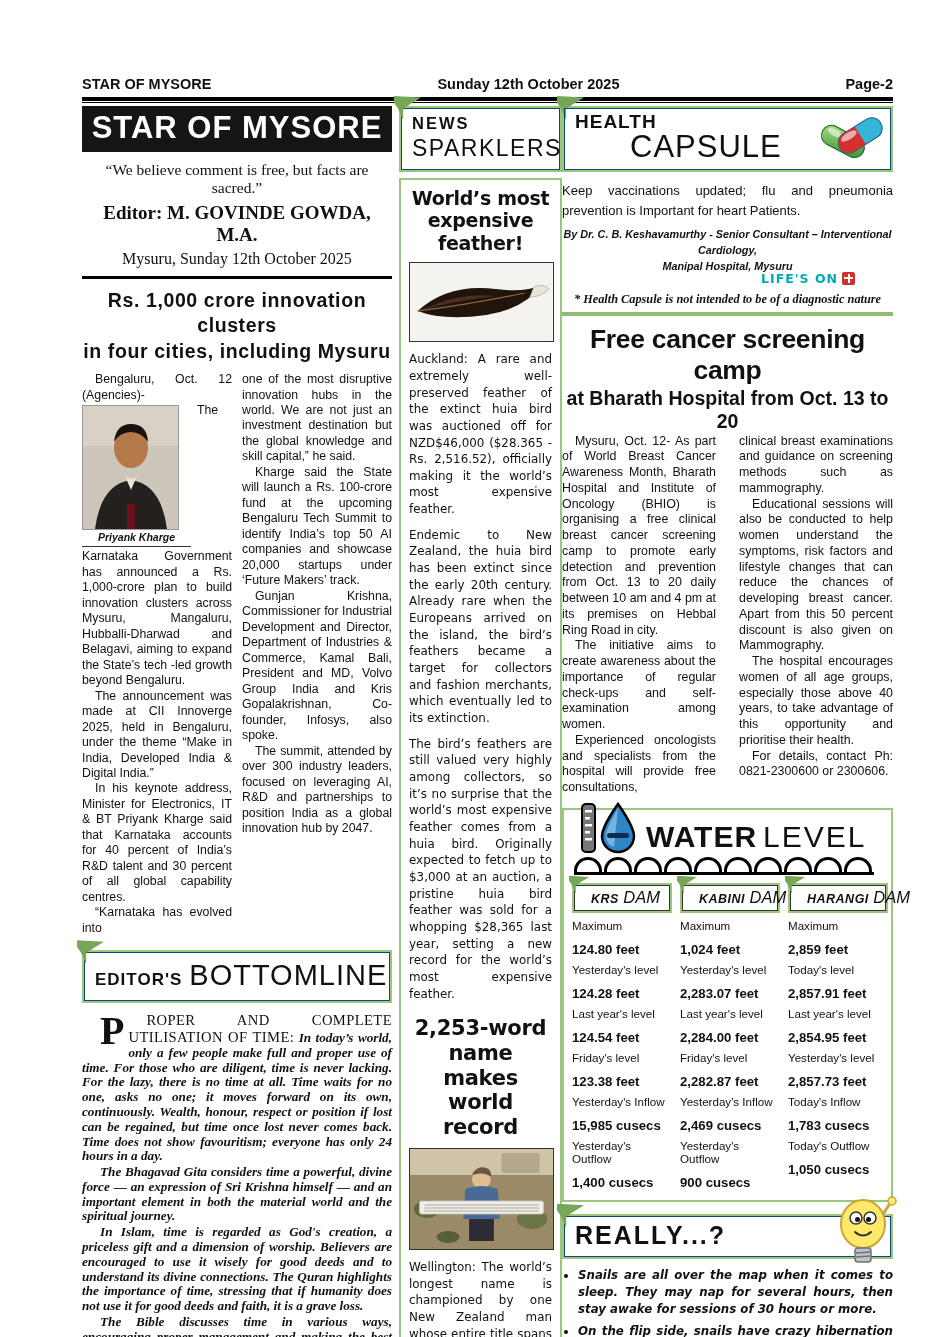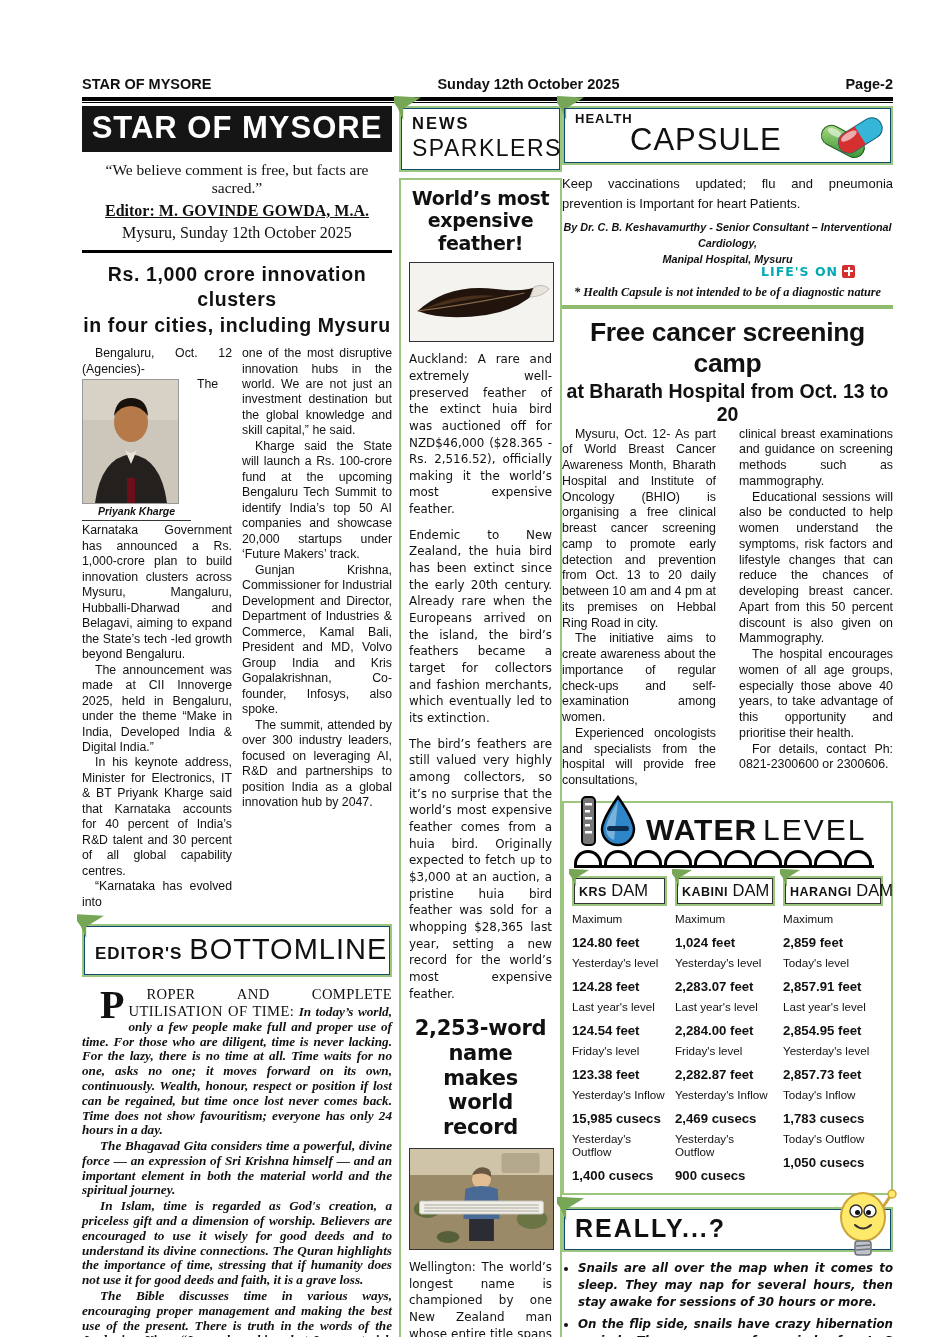--- a/index.html
+++ b/index.html
@@ -25,21 +25,21 @@
   .gbox .inner{border:1px solid #0c4a6e;padding:4px 8px;}
   .corner-flag{position:absolute;left:-7px;top:-12px;width:27px;height:24px;background:#76a656;
                clip-path:polygon(0 0,100% 6%,34% 52%,34% 100%,14% 50%,0 28%);}
   .green-rule{height:4px;background:#8fbc6f;border:0;margin:0;}
 
   
   .masthead{background:#151515;color:#fff;text-align:center;font-weight:bold;
             font-family:"Liberation Sans",sans-serif;font-size:31px;letter-spacing:1px;
             padding:4px 0 6px;transform-origin:top;}
   .mast-tagline{font-family:"Liberation Serif",serif;text-align:center;font-size:15.5px;margin-top:9px;}
-  .mast-editor {font-family:"Liberation Serif",serif;text-align:center;font-weight:bold;font-size:16px;margin-top:5px;text-decoration:underline;}
+  .mast-editor {font-family:"Liberation Serif",serif;text-align:center;font-weight:bold;font-size:19px;margin-top:5px;}
   .mast-date   {font-family:"Liberation Serif",serif;text-align:center;font-size:16px;margin-top:4px;}
   .black-rule{height:3px;background:#000;margin-top:8px;}
 
   .innov-head{font-weight:bold;text-align:center;font-size:19.5px;letter-spacing:.6px;
               line-height:1.3;margin-top:9px;}
   .story-cols{display:flex;gap:10px;margin-top:8px;}
   .story-col{width:150px;font-size:12.3px;line-height:1.26;text-align:justify;}
   .story-col p{margin:0;text-indent:13px;}
   .story-col p.noindent{text-indent:0;}
   .dateline{text-indent:13px;}
@@ -68,21 +68,21 @@
   .mid-head{font-weight:bold;text-align:center;font-size:19px;line-height:1.18;
             font-family:"DejaVu Sans",sans-serif;letter-spacing:-.3px;}
   .mid-body p{font-family:"DejaVu Sans",sans-serif;font-size:11.9px;line-height:1.4;
               text-align:justify;margin:9px 0 0;}
   .feather-photo{width:100%;height:78px;border:1px solid #333;display:block;margin-top:8px;}
   .name-photo{width:100%;height:100px;border:1px solid #333;display:block;margin-top:8px;}
   .mid-head2{margin-top:14px;font-size:21px;}
 
   
   .health-hdr .inner{padding:2px 10px 4px;position:relative;}
-  .hc-bold{display:block;font-weight:bold;font-size:13px;letter-spacing:1px;}
+  .hc-bold{display:block;font-weight:bold;font-size:19px;letter-spacing:1px;}
   .hc-light{display:block;font-size:31px;letter-spacing:1px;margin:-4px 0 0 55px;}
   .pills{position:absolute;right:4px;top:2px;}
   .health-tip{margin-top:9px;font-size:13px;line-height:1.5;text-align:justify;}
   .health-by{margin-top:6px;text-align:center;font-style:italic;font-weight:bold;
              font-size:10.8px;line-height:1.5;}
   .manipal{margin-top:4px;text-align:center;font-family:"DejaVu Sans",sans-serif;
            font-size:33px;letter-spacing:-.5px;}
   .manipal .m1{color:#1a3e8f;}
   .manipal .m2{color:#00aab4;}
   .lifes-on{display:flex;justify-content:flex-end;align-items:center;gap:4px;margin:-4px 38px 0 0;
@@ -105,21 +105,21 @@
   
   .water-box{margin-top:12px;border:2px solid #9cc57e;padding:6px 8px 10px;position:relative;}
   .water-title{display:flex;align-items:center;gap:6px;margin-left:4px;}
   .wl-bold{font-weight:bold;font-size:30px;letter-spacing:1px;}
   .wl-light{font-size:30px;letter-spacing:2px;}
   .wave-row{display:flex;align-items:flex-end;height:14px;margin:0 0 4px 2px;border-bottom:3px solid #000;width:300px;}
   .wave{width:27px;height:12px;border:3px solid #000;border-bottom:none;border-radius:27px 27px 0 0;margin-right:2px;}
   .dams{display:flex;gap:8px;margin-top:8px;}
   .dam{width:100px;}
   .dam-hdr{position:relative;border:2px solid #9cc57e;}
-  .dam-hdr .inner2{border:1px solid #333;padding:2px 4px 3px;white-space:nowrap;}
+  .dam-hdr .inner2{border:1px solid #333;padding:2px 16px 3px;white-space:nowrap;font-style:italic;}
   .dam-bold{font-weight:bold;font-size:12.5px;letter-spacing:.5px;}
   .dam-light{font-size:16.5px;}
   .dam-hdr .corner-flag{left:-5px;top:-9px;width:20px;height:18px;}
   .dam-row{margin-top:6px;}
   .dam-label{font-size:11.6px;}
   .dam-value{font-weight:bold;font-size:13.2px;margin-top:10px;}
 
   
   .really-box{margin-top:12px;}
   .really-hdr{position:relative;}

